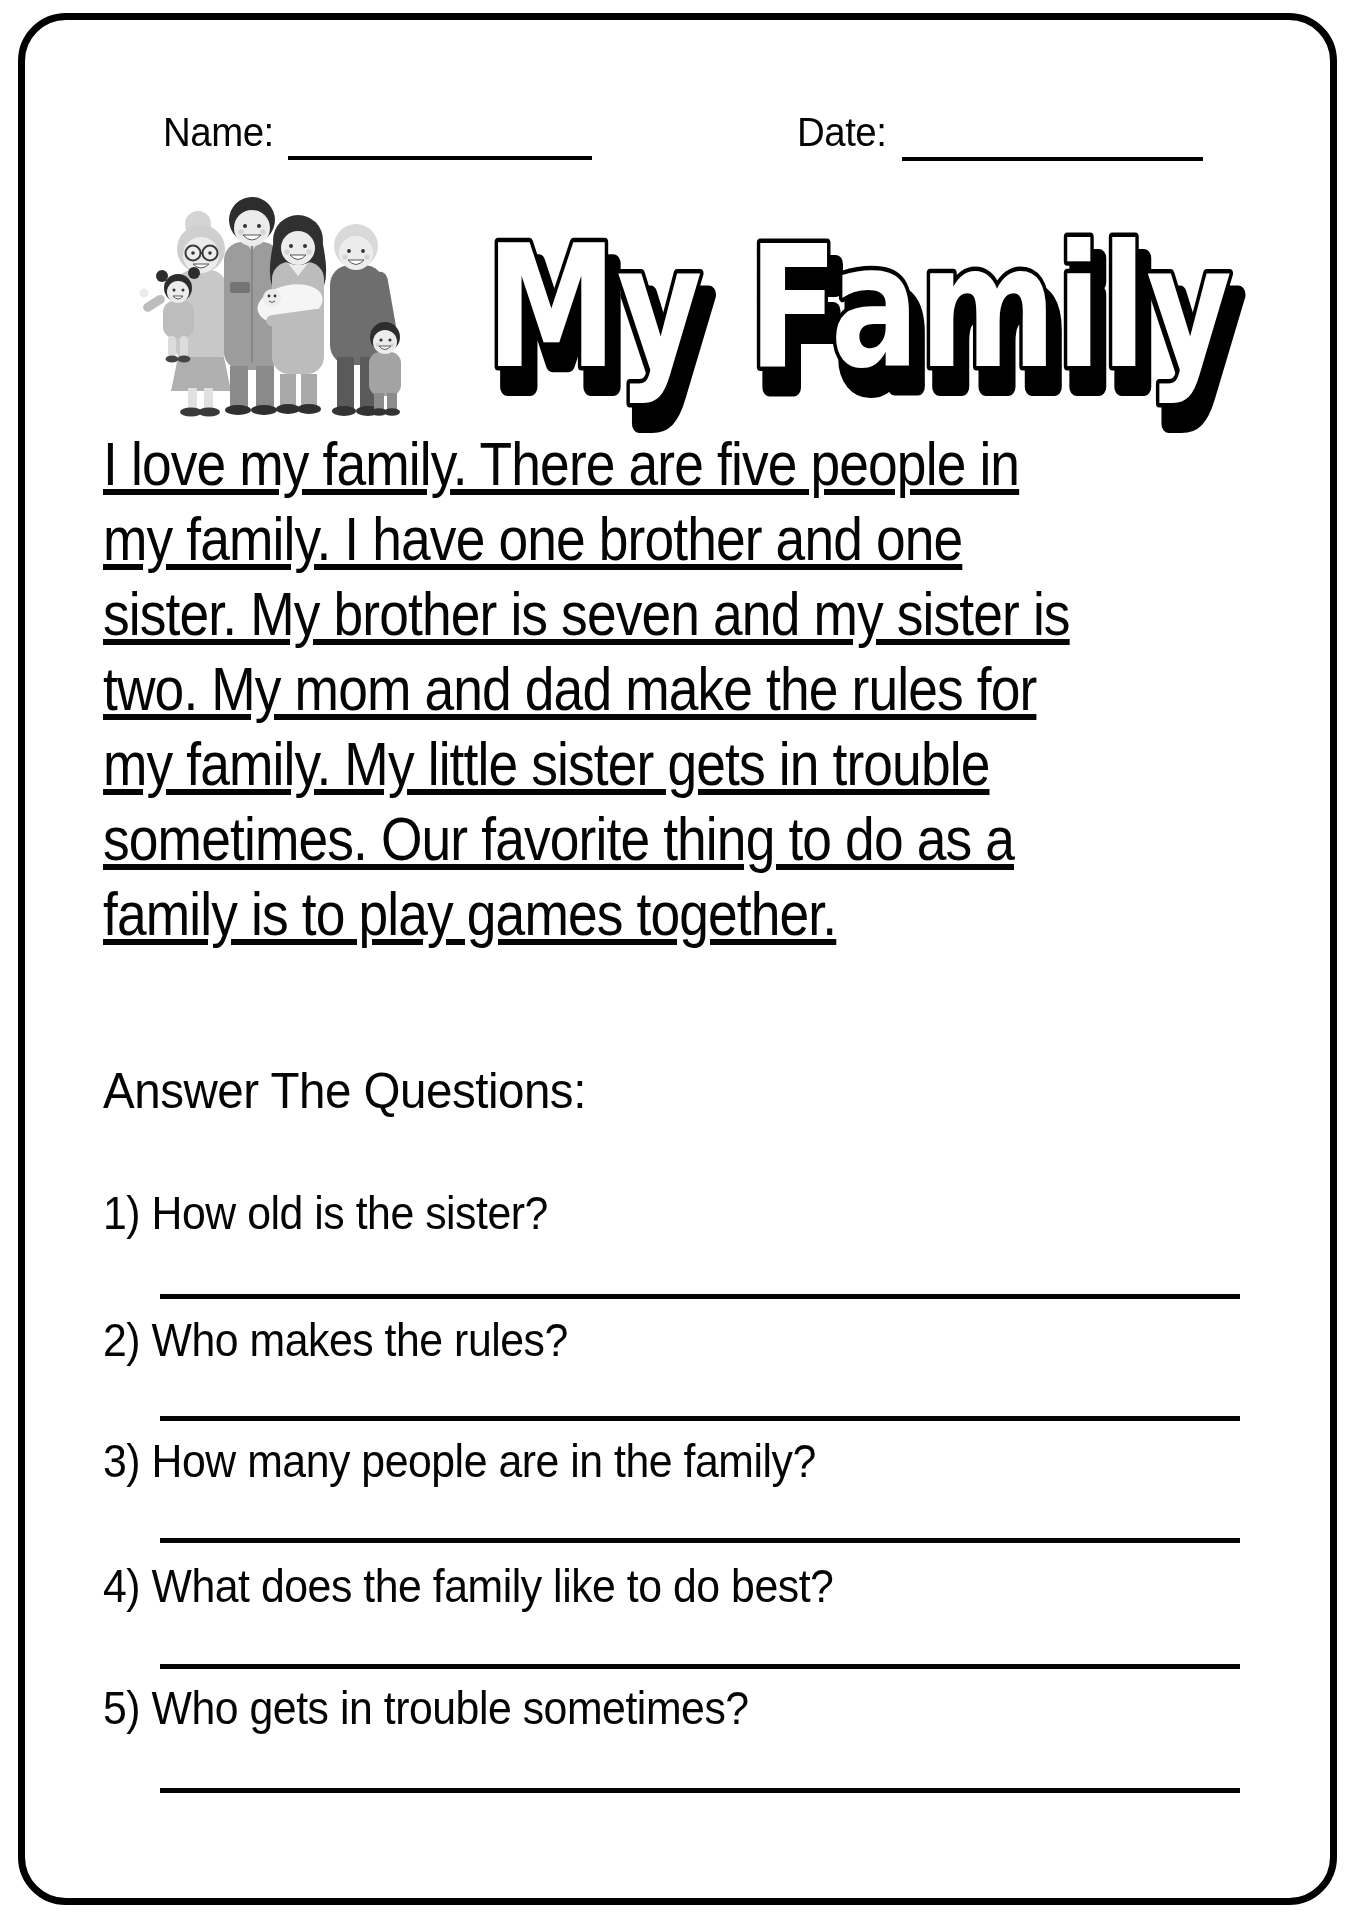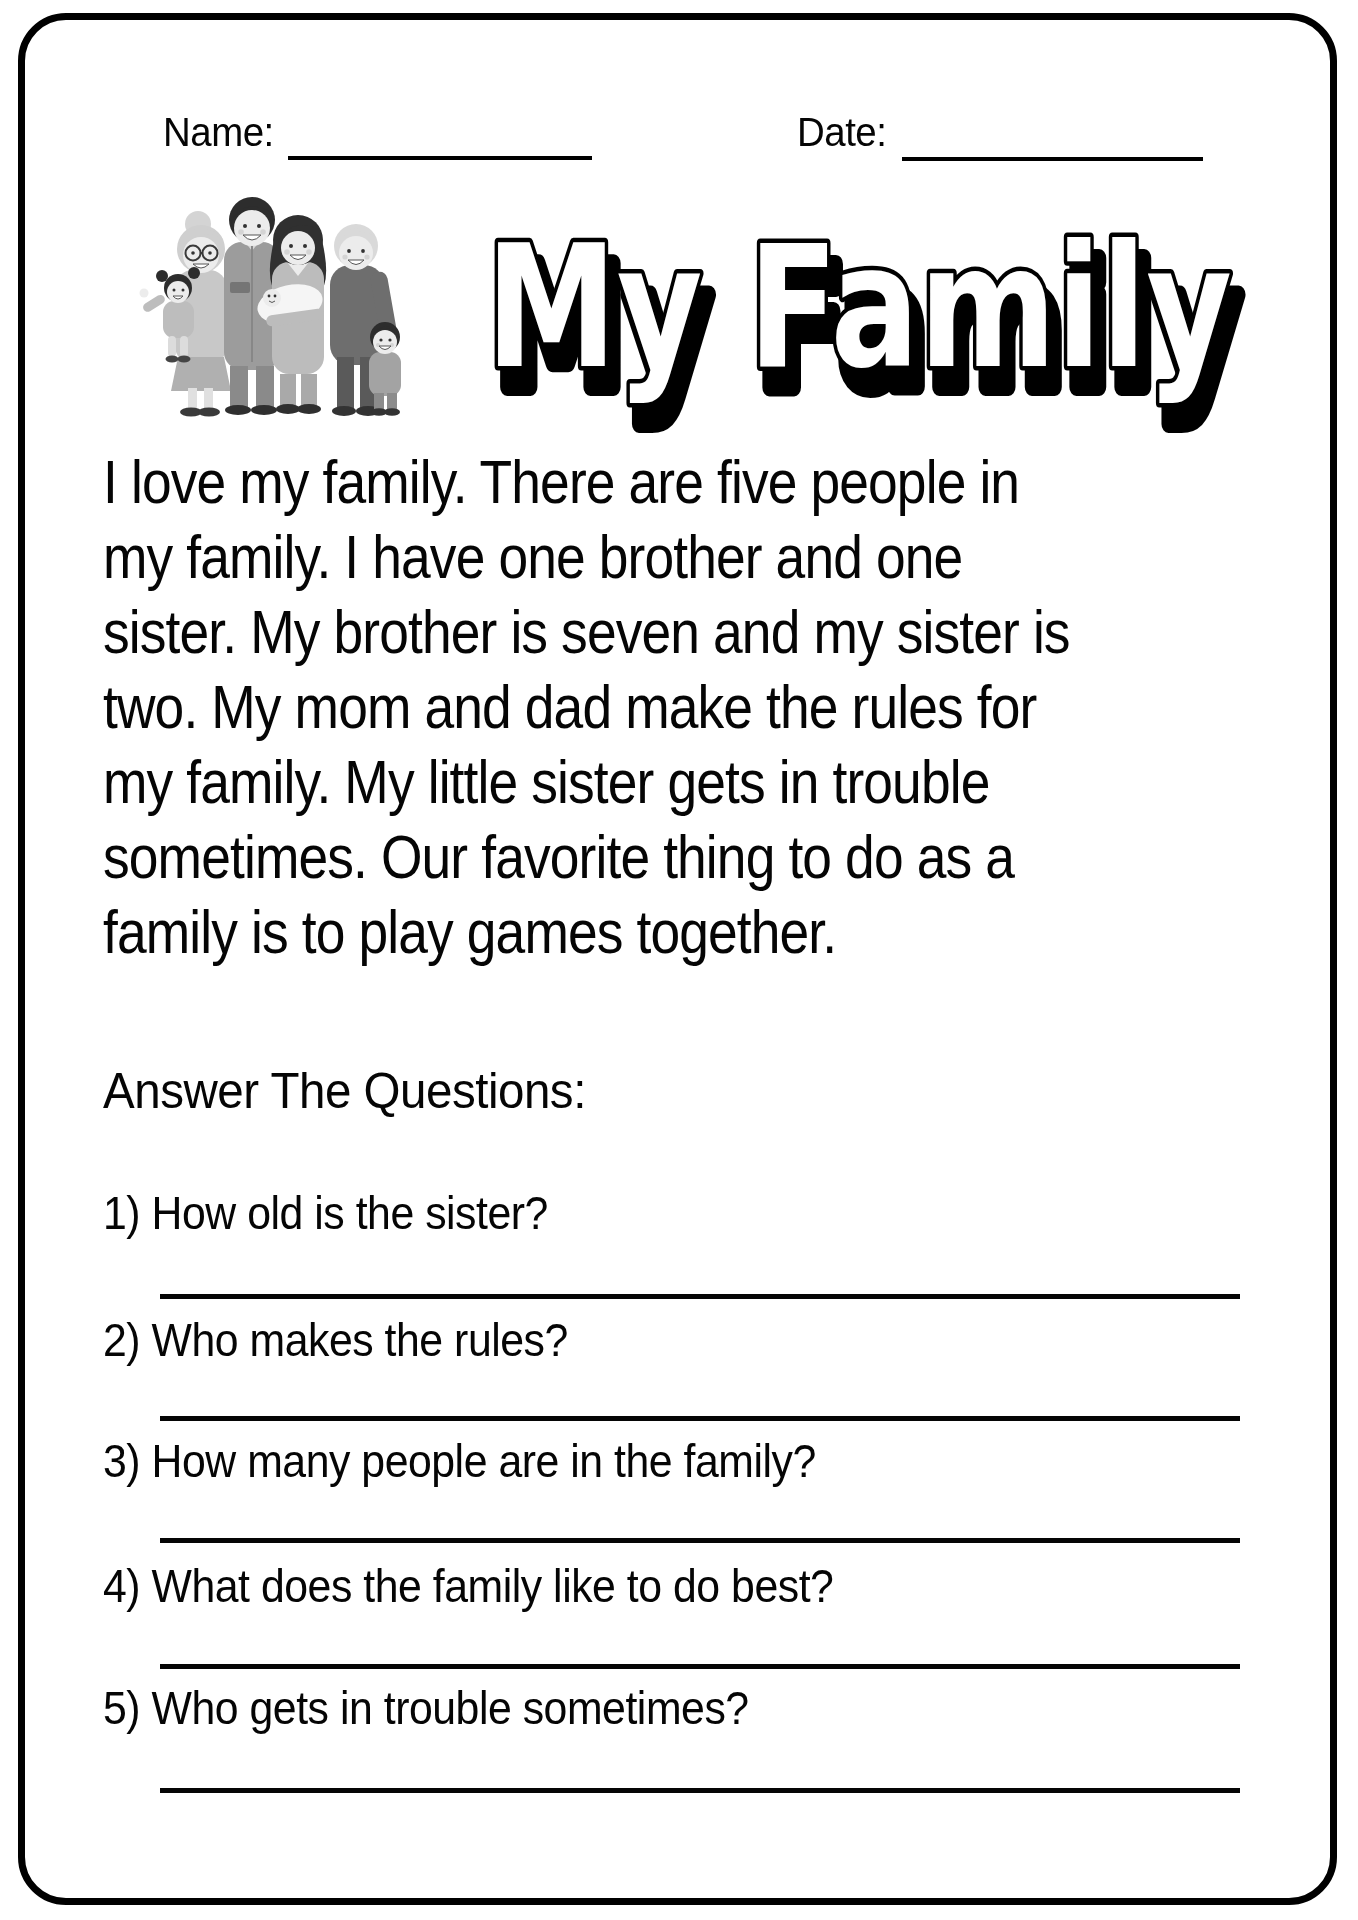--- a/index.html
+++ b/index.html
@@ -13,22 +13,22 @@
     border:7px solid #000; border-radius:48px; background:#fff;
   }
   .label{
     position:absolute; font-size:40px; white-space:nowrap;
     transform:scaleX(.96); transform-origin:left top; letter-spacing:-.5px;
   }
   .write-line{ position:absolute; height:4px; background:#000; }
   .answer-line{ position:absolute; height:5px; background:#050505; }
   .illustration{ position:absolute; left:138px; top:152px; width:272px; height:268px; }
   .title-wrap{ position:absolute; left:470px; top:224px; width:800px; height:214px; }
-  .passage{ position:absolute; left:103px; top:444px; width:1190px;
-            font-size:62px; line-height:75px; }
+  .passage{ position:absolute; left:103px; top:426px; width:1190px;
+            font-size:62px; line-height:75px;text-decoration:underline; }
   .passage-line{ white-space:nowrap; transform:scaleX(.86);
                  transform-origin:left center; letter-spacing:-1px; }
   .q-heading{
     position:absolute; left:103px; top:1062px; font-size:50px; white-space:nowrap;
     transform:scaleX(.95); transform-origin:left top; letter-spacing:-.5px;
   }
   .question{
     position:absolute; left:103px; font-size:46px; white-space:nowrap;
     transform:scaleX(.93); transform-origin:left top; letter-spacing:-.5px;
   }

